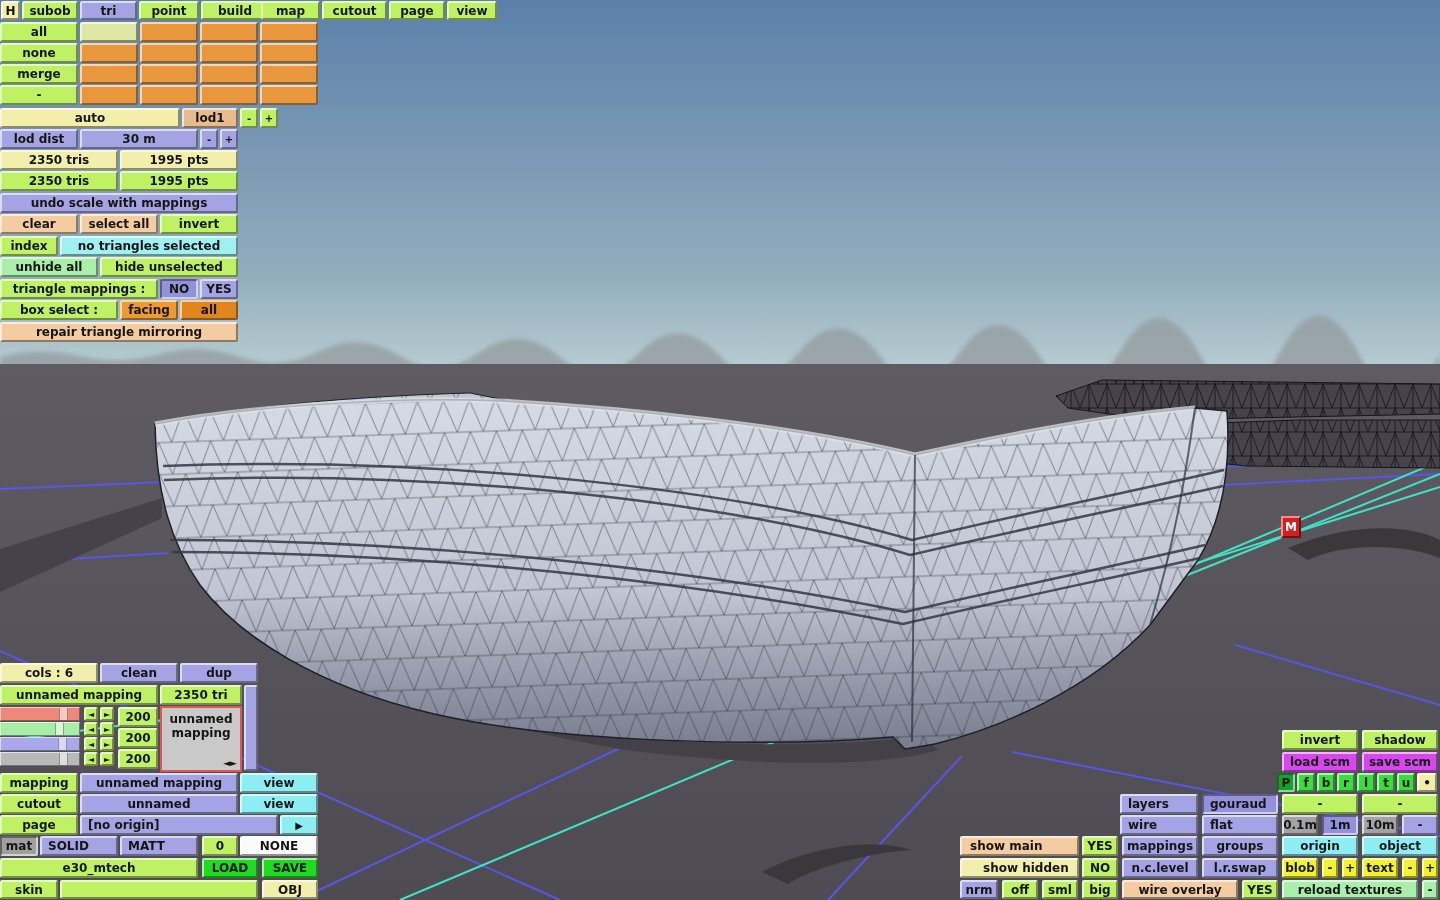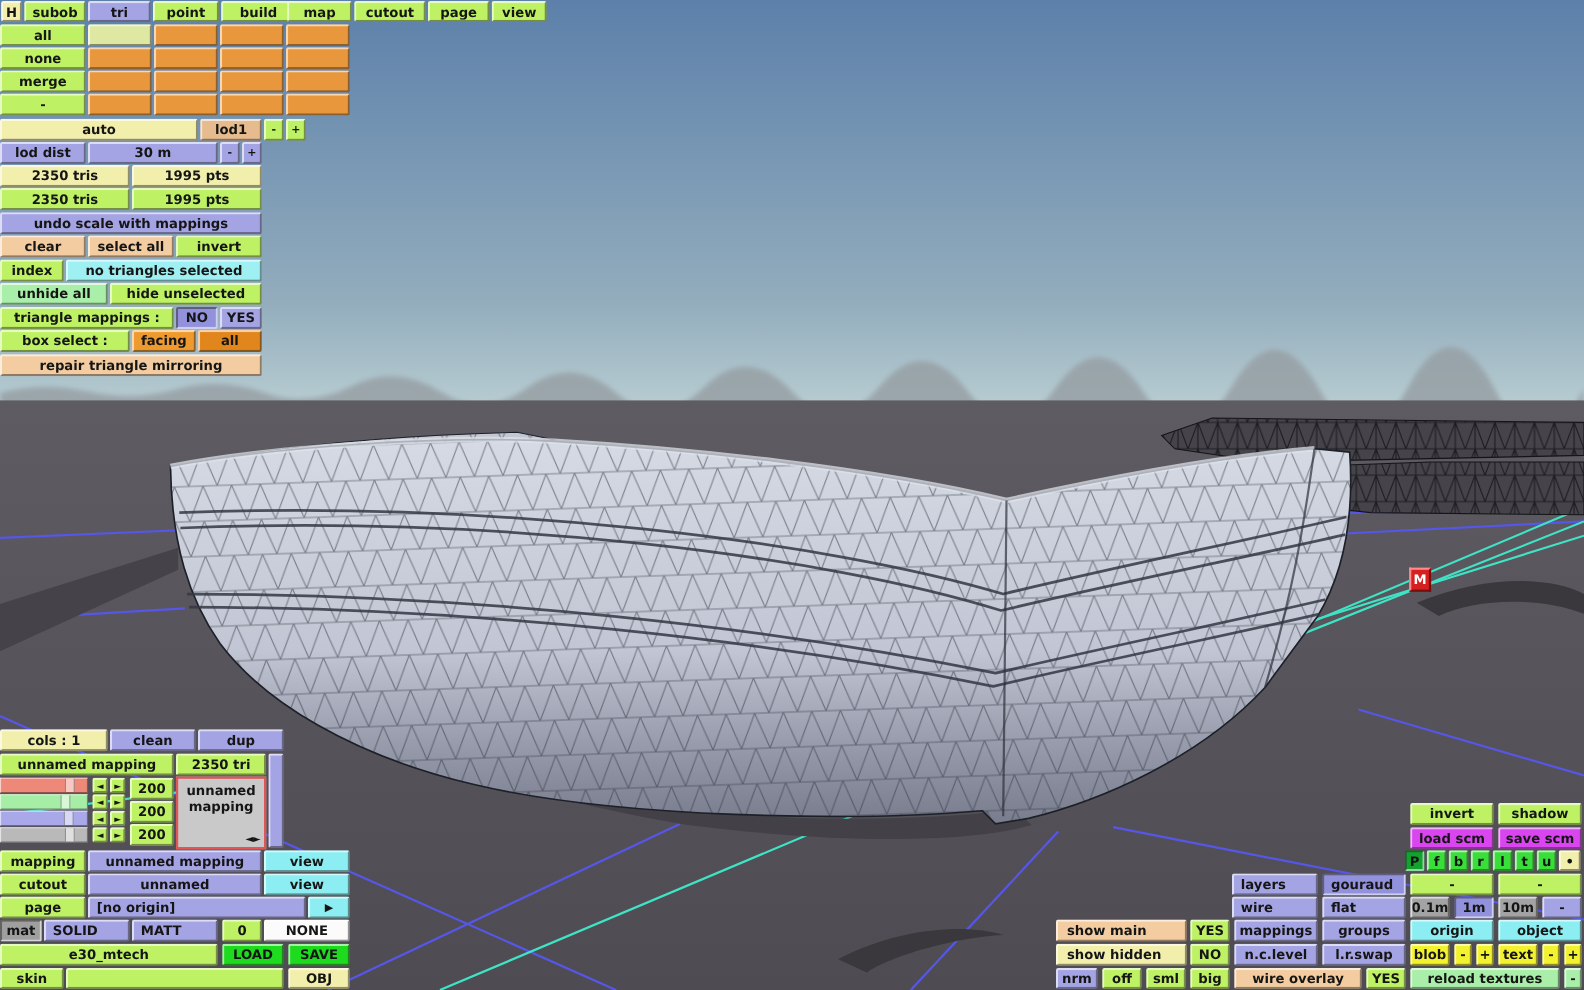--- a/index.html
+++ b/index.html
@@ -181,21 +181,21 @@
 <div class="u greenpale" style="left:0;top:257px;width:98px;height:20px">unhide all</div>
 <div class="u gray" style="left:100px;top:257px;width:138px;height:20px">hide unselected</div>
 <div class="u gray" style="left:0;top:279px;width:158px;height:20px">triangle mappings :</div>
 <div class="u purple2 pressed" style="left:160px;top:279px;width:38px;height:20px">NO</div>
 <div class="u purple" style="left:200px;top:279px;width:38px;height:20px">YES</div>
 <div class="u gray" style="left:0;top:300px;width:118px;height:20px">box select :</div>
 <div class="u orange" style="left:120px;top:300px;width:58px;height:20px">facing</div>
 <div class="u orange2" style="left:180px;top:300px;width:58px;height:20px">all</div>
 <div class="u peach" style="left:0;top:322px;width:238px;height:20px">repair triangle mirroring</div>
 
-<div class="u yellow" style="left:0;top:663px;width:98px;height:20px">cols : 1</div>
+<div class="u yellow" style="left:0;top:663px;width:98px;height:20px">cols : 6</div>
 <div class="u purple" style="left:100px;top:663px;width:78px;height:20px">clean</div>
 <div class="u purple" style="left:180px;top:663px;width:78px;height:20px">dup</div>
 <div class="u gray" style="left:0;top:685px;width:158px;height:20px">unnamed mapping</div>
 <div class="u gray" style="left:160px;top:685px;width:82px;height:20px">2350 tri</div>
 <div class="u purple" style="left:244px;top:685px;width:14px;height:86px"></div>
 
 <div class="track" style="left:0;top:707px;width:80px;height:14px;background:#ee8878">
     <div class="handle" style="left:58px"></div>
   </div>
 <div class="track" style="left:0;top:722px;width:80px;height:14px;background:#a6eea6">
@@ -274,21 +274,21 @@
 <div class="u purplel" style="left:1362px;top:815px;width:36px;height:20px">10m</div>
 <div class="u purple" style="left:1402px;top:815px;width:36px;height:20px">-</div>
 
 <div class="u peach" style="left:960px;top:836px;width:119px;height:20px;justify-content:flex-start;padding-left:8px">show main</div>
 <div class="u gray" style="left:1082px;top:836px;width:36px;height:20px">YES</div>
 <div class="u purple" style="left:1122px;top:836px;width:76px;height:20px">mappings</div>
 <div class="u purple" style="left:1202px;top:836px;width:76px;height:20px">groups</div>
 <div class="u cyan" style="left:1282px;top:836px;width:76px;height:20px">origin</div>
 <div class="u cyan" style="left:1362px;top:836px;width:76px;height:20px">object</div>
 
-<div class="u yellow" style="left:960px;top:858px;width:119px;height:20px;justify-content:flex-start;padding-left:8px">show hidden</div>
+<div class="u yellow" style="left:960px;top:858px;width:119px;height:20px;justify-content:flex-start;padding-left:21px">show hidden</div>
 <div class="u gray" style="left:1082px;top:858px;width:36px;height:20px">NO</div>
 <div class="u purple" style="left:1122px;top:858px;width:76px;height:20px">n.c.level</div>
 <div class="u purple" style="left:1202px;top:858px;width:76px;height:20px">l.r.swap</div>
 <div class="u yellowbr" style="left:1282px;top:858px;width:36px;height:20px">blob</div>
 <div class="u yellowbr" style="left:1322px;top:858px;width:16px;height:20px">-</div>
 <div class="u yellowbr" style="left:1342px;top:858px;width:16px;height:20px">+</div>
 <div class="u yellowbr" style="left:1362px;top:858px;width:36px;height:20px">text</div>
 <div class="u yellowbr" style="left:1402px;top:858px;width:16px;height:20px">-</div>
 <div class="u yellowbr" style="left:1422px;top:858px;width:16px;height:20px">+</div>
 

